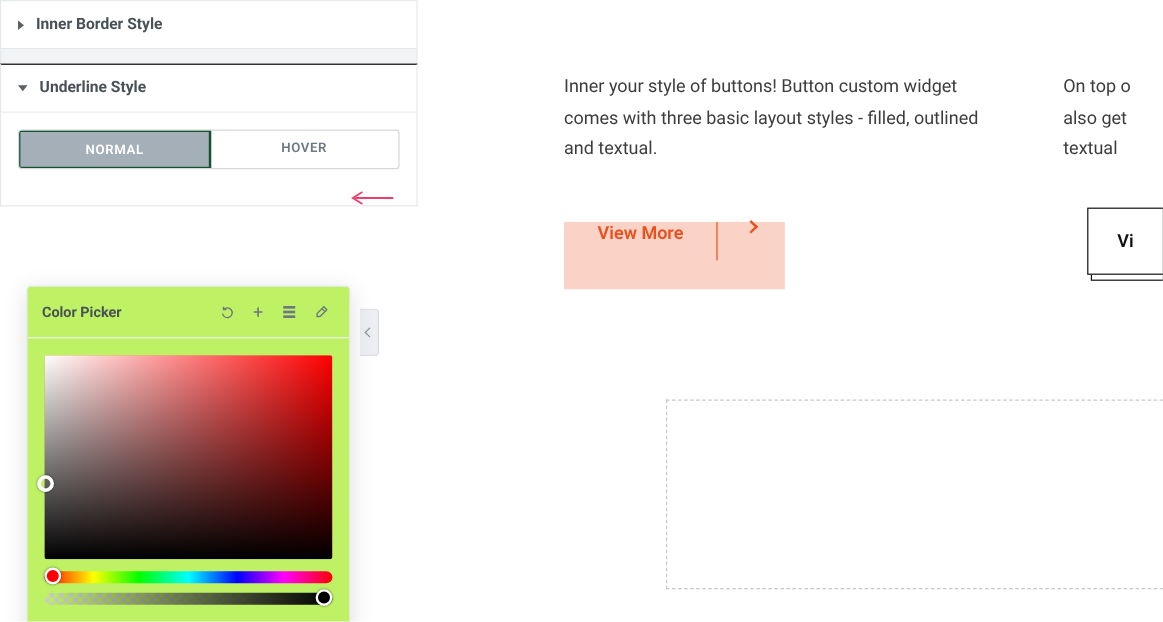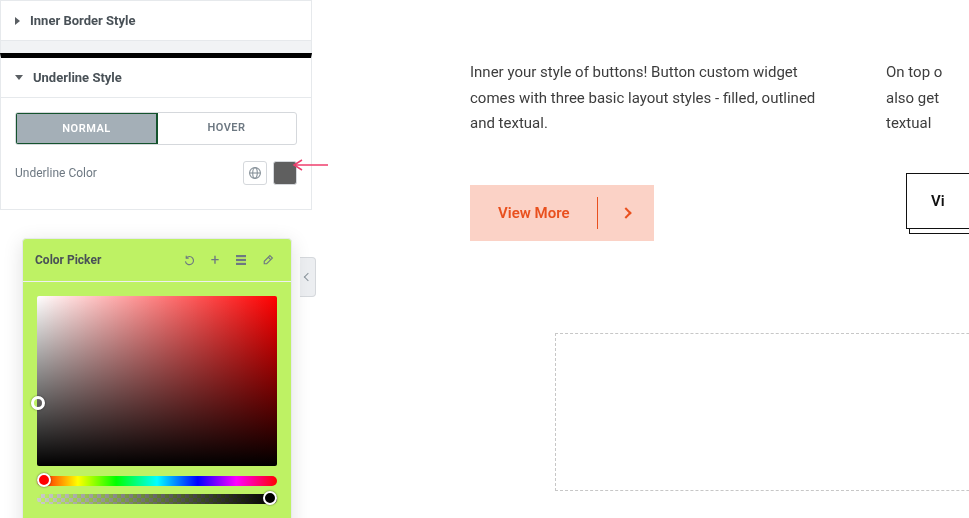--- a/index.html
+++ b/index.html
@@ -1,18 +1,18 @@
 <!DOCTYPE html>
 <html><head>
 <meta charset="utf-8">
 <style>
   * { box-sizing: border-box; margin: 0; padding: 0; }
   body { font-family: -apple-system, BlinkMacSystemFont, "Segoe UI", Roboto, Arial, sans-serif; font-size: 13px; color: #333; background: #fff; width: 969px; height: 518px; overflow: hidden; position: relative; }
 
-  .sidebar { position: absolute; left: 0; top: 0; width: 312px; background: #fff; }
+  .sidebar { position: absolute; left: 0; top: 0; width: 348px; background: #fff; }
 
   .accordion { border: 1px solid #e6e9ec; background: #fff; }
   .acc-head { display: flex; align-items: center; gap: 10px; padding: 12px 14px; font-weight: 700; color: #495157; cursor: pointer; }
   .acc-head .arrow { width: 0; height: 0; }
   .arrow-right { border-left: 5px solid #5a5f63; border-top: 4px solid transparent; border-bottom: 4px solid transparent; }
   .arrow-down { border-top: 5px solid #5a5f63; border-left: 4px solid transparent; border-right: 4px solid transparent; }
 
   .gap { height: 12px; background: #f1f3f5; border-left: 1px solid #e6e9ec; border-right: 1px solid #e6e9ec; }
 
   .acc-body { padding: 14px; border: 1px solid #e6e9ec; border-top: none; background: #fff; }
@@ -51,21 +51,21 @@
   .arrow-annot { position: absolute; color: #ef3e6d; pointer-events: none; }
   .arrow-annot svg { display: block; }
 
   .collapse-handle { position: absolute; left: 300px; top: 257px; width: 16px; height: 40px; background: #eceef1; border: 1px solid #d5d8dc; border-left: none; border-radius: 0 4px 4px 0; display: flex; align-items: center; justify-content: center; color: #8a949c; cursor: pointer; z-index: 5; }
 
   .preview { position: absolute; left: 470px; top: 60px; right: 0; }
   .col1 { width: 370px; }
   .para { color: #3d3d3d; font-size: 15px; line-height: 1.7; }
   .para2 { position: absolute; left: 416px; top: 0; color: #3d3d3d; font-size: 15px; line-height: 1.7; white-space: nowrap; }
 
-  .btn-filled { margin-top: 48px; display: inline-flex; align-items: center; height: 56px; background: #fbd2c6; color: #e9501e; font-weight: 600; font-size: 15px; }
+  .btn-filled { margin-top: 48px; display: inline-flex; align-items: flex-start; height: 56px; background: #fbd2c6; color: #e9501e; font-weight: 600; font-size: 15px; }
   .btn-filled .lbl { padding: 0 28px; }
   .btn-filled .sep { width: 1px; height: 32px; background: #e9501e; }
   .btn-filled .ico { width: 56px; display: flex; align-items: center; justify-content: center; }
 
   .btn-outlined { position: absolute; left: 436px; top: 113px; display: inline-flex; align-items: center; height: 56px; background: #fff; border: 1px solid #111; box-shadow: 4px 4px 0 0 #fff, 4px 4px 0 1px #111; color: #111; font-weight: 600; font-size: 15px; }
   .btn-outlined .lbl { padding: 0 24px; }
 
   .dashed-box { position: absolute; left: 555px; top: 333px; width: 600px; height: 158px; border: 1px dashed #c7c7c7; }
 
   .globe-svg { width: 14px; height: 14px; stroke: #8a949c; fill: none; stroke-width: 1.3; }
@@ -78,44 +78,31 @@
 
   <div class="accordion">
     <div class="acc-head">
       <span class="arrow arrow-right"></span>
       <span>Inner Border Style</span>
     </div>
   </div>
 
   <div class="gap"></div>
 
-  <div class="accordion" style="border-top:5px solid #000000;">
+  <div class="accordion" style="border-top:1px solid #000000;">
     <div class="acc-head">
       <span class="arrow arrow-down"></span>
       <span>Underline Style</span>
     </div>
   </div>
 
   <div class="acc-body">
     <div class="tabs">
       <div class="tab active">NORMAL</div>
       <div class="tab inactive">HOVER</div>
-    </div>
-    <div class="row">
-      <span class="row-label">Underline Color</span>
-      <div class="row-ctrls">
-        <div class="globe-btn">
-          <svg class="globe-svg" viewBox="0 0 16 16">
-            <circle cx="8" cy="8" r="6.2"></circle>
-            <ellipse cx="8" cy="8" rx="2.6" ry="6.2"></ellipse>
-            <line x1="1.8" y1="8" x2="14.2" y2="8"></line>
-          </svg>
-        </div>
-        <div class="swatch"></div>
-      </div>
     </div>
   </div>
 
 </div>
 
 <div class="collapse-handle">
   <span style="display:inline-block;width:6px;height:6px;border-left:1.5px solid #8a949c;border-bottom:1.5px solid #8a949c;transform:rotate(45deg);"></span>
 </div>
 
 <div class="arrow-annot" style="left:290px; top:158px;">

